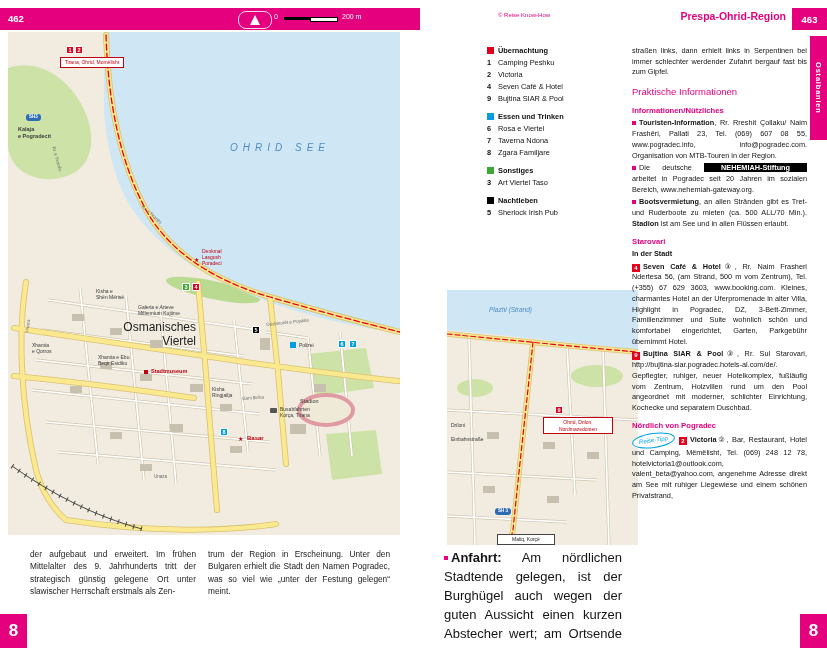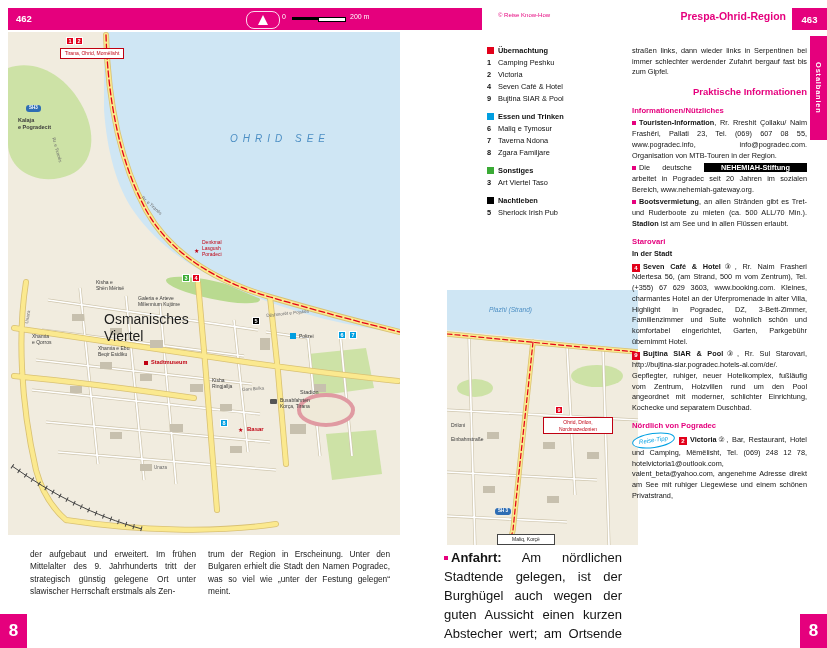--- a/index.html
+++ b/index.html
@@ -4,21 +4,21 @@
 <style>
   :root{
     --magenta:#e5007d; --red:#e2001a; --blue:#009ee0; --green:#3aaa35;
     --water:#cfe6f4; --land:#f1ecdf; --roadfill:#fbe98f; --roadedge:#d9c173;
   }
   html,body{margin:0;padding:0;background:#fff;}
   .spread{position:relative;width:827px;height:648px;background:#fff;overflow:hidden;
           font-family:"Liberation Sans",sans-serif;}
   .abs{position:absolute;}
   
-  .hbar{position:absolute;left:8px;top:8px;width:474px;height:22px;background:var(--magenta);}
+  .hbar{position:absolute;left:0;top:8px;width:420px;height:22px;background:var(--magenta);}
   .pageno{position:absolute;color:#fff;font-weight:bold;font-size:9.5px;}
   .titlebox{position:absolute;left:36px;top:2px;width:182px;height:18px;background:#fff;border-radius:4px;
             display:flex;align-items:center;justify-content:center;color:var(--magenta);
             font-weight:bold;font-size:13px;letter-spacing:0.5px;}
   .northbadge{position:absolute;left:238px;top:3px;width:32px;height:16px;border:1px solid rgba(255,255,255,.85);
               border-radius:8px;display:flex;align-items:center;justify-content:center;}
   .northtri{width:0;height:0;border-left:5px solid transparent;border-right:5px solid transparent;
             border-bottom:10px solid #fff;}
   .scaletext{position:absolute;top:5px;color:#fff;font-size:7px;}
   .scaleblack{position:absolute;left:284px;top:9px;width:26px;height:3px;background:#000;}
@@ -33,21 +33,21 @@
             display:flex;align-items:center;justify-content:center;}
   .chap{position:absolute;width:27px;height:34px;background:var(--magenta);color:#fff;font-weight:bold;
         font-size:17px;display:flex;align-items:center;justify-content:center;}
   
   .map-overlay{position:absolute;pointer-events:none;}
   .maplabel{position:absolute;font-size:5px;line-height:1.2;color:#3a3a3a;white-space:pre-line;
             transform-origin:0 0;}
   .l-street{color:#6a6a6a;font-size:4.5px;}
   .l-red{color:#c00011;}
   .l-blue{color:#4d8fc4;font-style:italic;}
-  .l-big{font-size:14px;color:#1c1c1c;text-align:left;}
+  .l-big{font-size:12px;color:#1c1c1c;text-align:right;}
   .l-bold{font-weight:bold;font-size:5.5px;}
   .star{position:absolute;color:#c00011;font-size:6px;line-height:1;}
   .badge-sh3{position:absolute;background:#2e6db4;color:#fff;font-size:4.5px;font-weight:bold;
              padding:1px 3px;border-radius:3px;line-height:1;}
   .mmark{position:absolute;width:8px;height:8px;display:flex;align-items:center;justify-content:center;
          color:#fff;font-size:5.5px;font-weight:bold;border:0.5px solid #fff;box-sizing:border-box;}
   .bg-red{background:#e2001a}.bg-blue{background:#009ee0}.bg-green{background:#3aaa35}.bg-black{background:#000}
   .signbox{position:absolute;background:#fff;border:1px solid #c00011;color:#c00011;font-size:5px;
            text-align:center;padding:1px 2px;line-height:1.3;white-space:pre-line;}
   .whitebox{border-color:#444;color:#222;}
@@ -56,21 +56,21 @@
   .legend{position:absolute;left:487px;top:46px;width:112px;font-size:7.4px;color:#111;}
   .leg-head{display:flex;align-items:center;gap:4px;font-weight:bold;margin:9px 0 3px;}
   .leg-head.first{margin-top:0;}
   .leg-sq{width:7px;height:7px;display:inline-block;flex:none;}
   .leg-item{display:flex;gap:4px;margin:3px 0;}
   .leg-num{font-weight:bold;min-width:7px;}
   
   .article{position:absolute;left:632px;top:46px;width:175px;height:582px;overflow:hidden;
            font-size:7.3px;line-height:1.47;color:#141414;text-align:justify;}
   .article p{margin:0 0 2px;}
-  .h2mag{color:var(--magenta);font-size:9.5px;font-weight:bold;margin:7px 0 4px;text-align:right;}
+  .h2mag{color:var(--magenta);font-size:9.5px;font-weight:normal;margin:7px 0 4px;text-align:left;}
   .h3mag{color:var(--magenta);font-size:7.7px;font-weight:bold;margin:6px 0 2px;text-align:left;}
   .bsq{display:inline-block;width:4px;height:4px;background:var(--magenta);margin:0 3px 1px 0;vertical-align:middle;}
   .nm{display:inline-flex;width:8px;height:8px;background:#e2001a;color:#fff;font-size:6px;font-weight:bold;
       align-items:center;justify-content:center;margin-right:3px;vertical-align:-1px;}
   .hl{background:#000;color:#fff;padding:0 17px;font-weight:bold;margin-top:28px;}
   .tipp{display:inline-block;border:1px solid #00a0e3;border-radius:50%;padding:2px 6px;color:#00a0e3;
         font-size:6px;font-style:italic;transform:rotate(-8deg);margin-right:4px;background:#fff;}
   .bodytext{position:absolute;font-size:8.3px;line-height:1.5;color:#222;text-align:justify;}
   .anfahrt{position:absolute;left:444px;top:548px;width:178px;font-size:13px;line-height:1.47;
            color:#141414;text-align:justify;}
@@ -126,21 +126,21 @@
         <rect x="102" y="400" width="12" height="7"></rect>
       <rect x="222" y="414" width="12" height="7"></rect>
         <rect x="132" y="432" width="12" height="7"></rect>
       <rect x="252" y="306" width="10" height="12"></rect>
         <rect x="282" y="392" width="16" height="10"></rect>
       <rect x="306" y="352" width="12" height="8"></rect>
     </g>
     <ellipse cx="318" cy="378" rx="27" ry="15" fill="#efe9d8" stroke="#e09aa2" stroke-width="4"></ellipse>
   </svg>
 
-  <div class="map-overlay" style="left:8px;top:27px;width:392px;height:578px;padding-left:8px;">
+  <div class="map-overlay" style="left:8px;top:36px;width:392px;height:578px;padding-left:8px;">
     <span class="mmark bg-red" style="left:58px;top:10px;">1</span>
     <span class="mmark bg-red" style="left:67px;top:10px;">2</span>
     <div class="signbox" style="left:52px;top:21px;width:58px;">Tirana, Ohrid, Momëlisht</div>
     <span class="badge-sh3" style="left:18px;top:78px;">SH3</span>
     <div class="maplabel l-bold" style="left:10px;top:90px;">Kalaja
 e Pogradecit</div>
     <div class="maplabel l-blue" style="left:222px;top:106px;font-size:10px;letter-spacing:5px;">OHRID SEE</div>
     <div class="maplabel l-street" style="left:48px;top:110px;transform:rotate(74deg);">Rr. e Tiranës</div>
     <div class="maplabel l-street" style="left:136px;top:168px;transform:rotate(42deg);">Rr. e Tiranës</div>
     <span class="star" style="left:186px;top:221px;">★</span>
@@ -210,21 +210,21 @@
     <div class="leg-item">
         <span class="leg-num">9</span>
         <span>Bujtina SIAR &amp; Pool</span>
       </div>
     <div class="leg-head">
       <span class="leg-sq" style="background:#009ee0;"></span>
       <span>Essen und Trinken</span>
     </div>
     <div class="leg-item">
         <span class="leg-num">6</span>
-        <span>Maliq e Tymosur</span>
+        <span>Rosa e Viertel</span>
       </div>
     <div class="leg-item">
         <span class="leg-num">7</span>
         <span>Taverna Ndona</span>
       </div>
     <div class="leg-item">
         <span class="leg-num">8</span>
         <span>Zgara Familjare</span>
       </div>
     <div class="leg-head">
@@ -279,21 +279,21 @@
 Nordmazedonien</div>
     <span class="badge-sh3" style="left:48px;top:218px;">SH 3</span>
     <div class="signbox whitebox" style="left:50px;top:244px;width:52px;">Maliq, Korçë</div>
   </div>
 
   <div class="anfahrt">
     <span class="bsq"></span><b>Anfahrt:</b><span> Am nördlichen Stadtende gelegen, ist der Burghügel auch wegen der guten Aussicht einen kurzen Abstecher wert; am Ortsende geht es kurz vor dem Zusammenschluss der beiden Haupt-</span>
   </div>
 
   <div class="article">
-    <p>straßen links, dann wieder links in Serpentinen bei immer schlechter werdender Zufahrt bergauf fast bis zum Gipfel.</p>
+    <p>straßen links, dann erhielt links in Serpentinen bei immer schlechter werdender Zufahrt bergauf fast bis zum Gipfel.</p>
     <div class="h2mag">Praktische Informationen</div>
     <div class="h3mag">Informationen/Nützliches</div>
     <p>
       <span class="bsq"></span><b>Touristen-Information</b><span>, Rr. Rreshit Çollaku/ Naim Frashëri, Pallati 23, Tel. (069) 607 08 55, www.pogradec.info, info@pogradec.com. Organisation von MTB-Touren in der Region.</span>
     </p>
     <p>
       <span class="bsq"></span><span>Die deutsche </span><span class="hl">NEHEMIAH-Stiftung</span><span> arbeitet in Pogradec seit 20 Jahren im sozialen Bereich, www.nehemiah-gateway.org.</span>
     </p>
     <p>
       <span class="bsq"></span><b>Bootsvermietung</b><span>, an allen Stränden gibt es Tret- und Ruderboote zu mieten (ca. 500 ALL/70 Min.). </span><b>Stadion</b><span> ist am See und in allen Flüssen erlaubt.</span>

